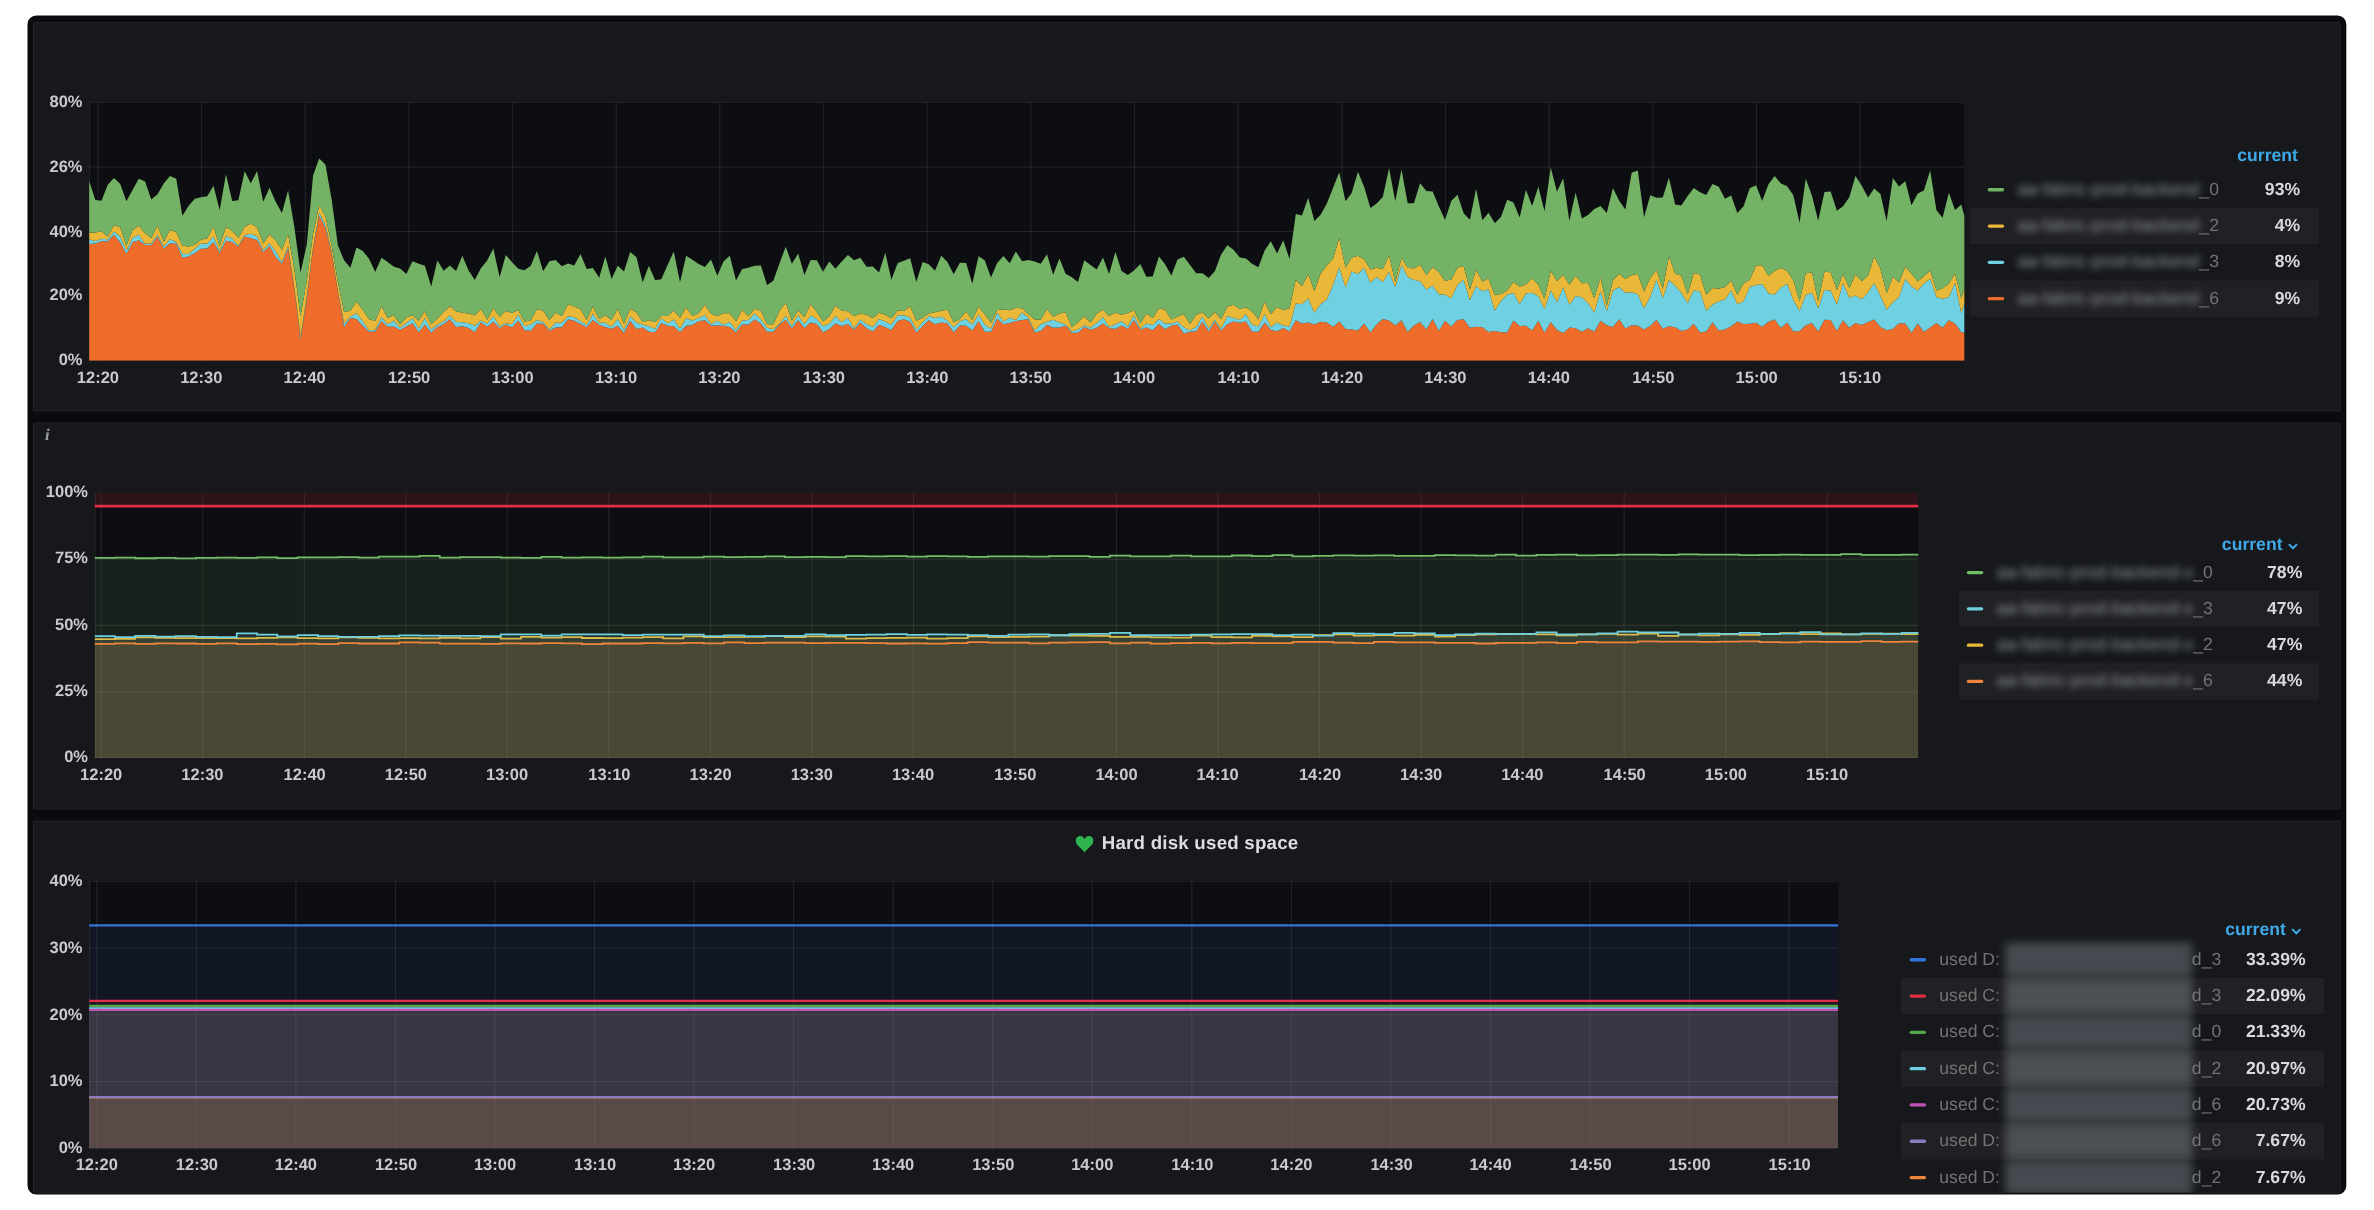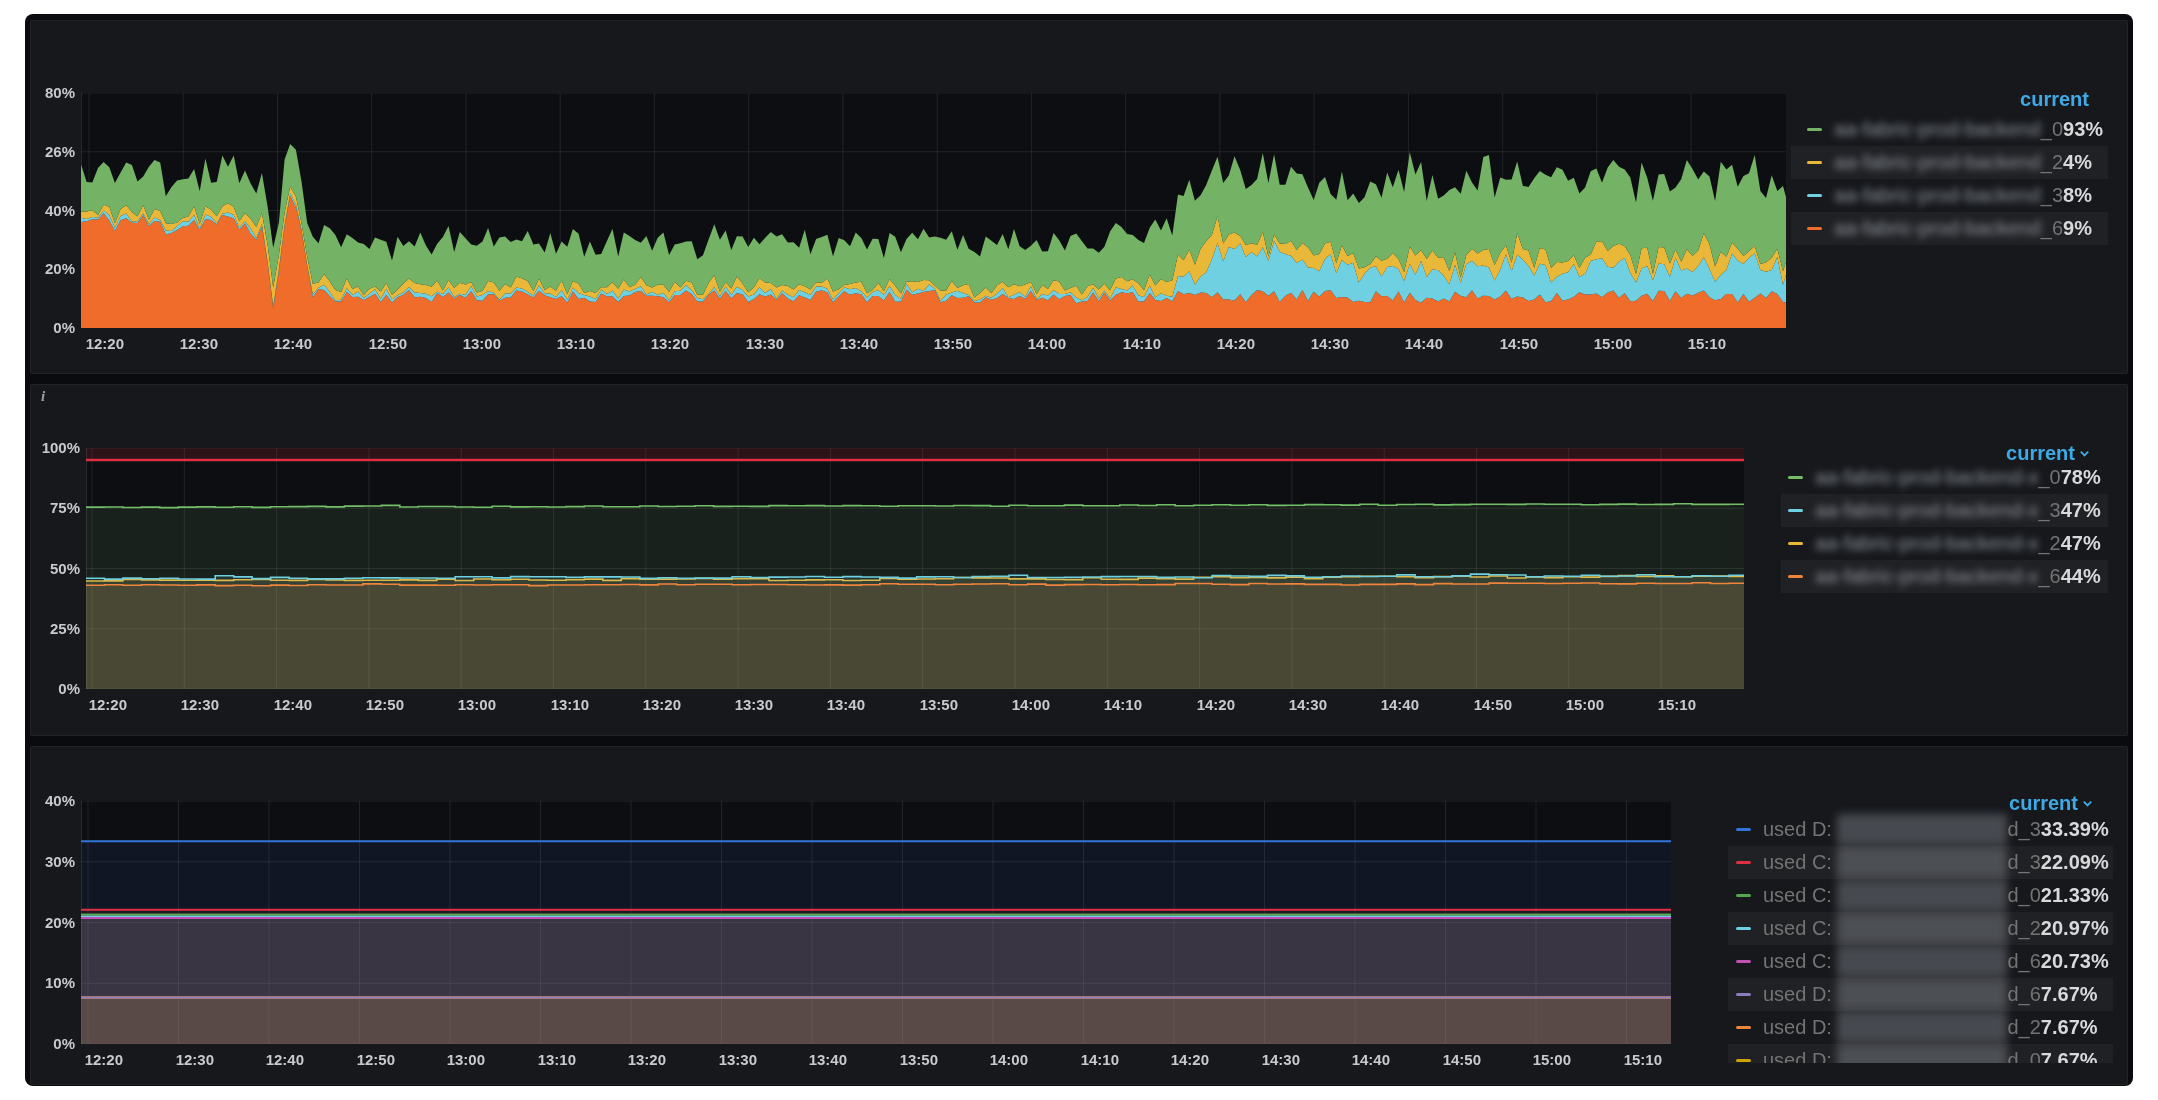--- a/index.html
+++ b/index.html
@@ -7,23 +7,23 @@
   body { font-family:"Liberation Sans", sans-serif; }
   .canvas { position:relative; width:2158px; height:1100px; background:#ffffff; overflow:hidden; }
   .dashboard { position:absolute; left:25px; top:14px; width:2108px; height:1072px; background:#0a0b0e; border-radius:8px; overflow:hidden; }
   .panel { position:absolute; left:5px; width:2098px; background:#16181c; border:1px solid rgba(255,255,255,0.05); border-radius:2px; overflow:hidden; }
   .panel-header { position:absolute; top:6px; left:0; right:0; height:28px; display:flex; align-items:center; justify-content:center; gap:8px; cursor:pointer; z-index:5; }
   .panel-title { font-size:17px; font-weight:bold; color:#DCDDDE; letter-spacing:0.2px; }
   .heart-icon { display:block; }
   .plot { position:absolute; }
   .plot svg { display:block; }
   .axis-label { position:absolute; color:#C9CACC; font-size:15px; font-weight:bold; line-height:18px; }
-  .x-label { width:70px; text-align:right; }
+  .x-label { width:70px; text-align:center; }
   .y-label { width:46px; text-align:right; }
-  .legend { position:absolute; font-size:20px; }
+  .legend { position:absolute; font-size:16px;margin-top:43px; }
   .lhead { display:flex; justify-content:flex-end; align-items:center; height:16px; font-weight:bold; color:#3FA9E6; cursor:pointer; }
   .lrows { }
   .lrow { display:flex; align-items:center; height:33px; }
   .lrow.alt { background:rgba(255,255,255,0.042); }
   .ldash { height:3px; width:15px; border-radius:1.5px; flex:none; margin-right:12px; }
   .lname { display:flex; align-items:center; white-space:nowrap; cursor:pointer; }
   .lblur { filter:blur(3.5px); color:#8E939B; white-space:nowrap; }
   .lblock { display:inline-block; width:170px; height:31px; margin:-2px 0; background:rgba(138,143,150,0.42); filter:blur(4px); border-radius:2px; flex:none; }
   .lpfx, .lsfx { color:#737373; }
   .lval { margin-left:auto; color:#D8D9DA; font-weight:bold; }
@@ -235,20 +235,26 @@
         <div class="axis-label x-label" style="left:1041px; top:311px">14:10</div>
         <div class="axis-label x-label" style="left:1134px; top:311px">14:20</div>
         <div class="axis-label x-label" style="left:1226px; top:311px">14:30</div>
         <div class="axis-label x-label" style="left:1318px; top:311px">14:40</div>
         <div class="axis-label x-label" style="left:1411px; top:311px">14:50</div>
         <div class="axis-label x-label" style="left:1503px; top:311px">15:00</div>
         <div class="axis-label x-label" style="left:1595px; top:311px">15:10</div>
       </section>
 
     <section class="panel" id="panel-2" style="top:732px; height:339px;">
+      <div class="panel-header">
+        <svg class="heart-icon" width="16" height="15" viewBox="0 0 32 29.6">
+          <path d="M23.6,0c-3.4,0-6.3,2.7-7.6,5.6C14.7,2.7,11.8,0,8.4,0C3.8,0,0,3.8,0,8.4c0,9.4,9.5,11.9,16,21.2c6.1-9.3,16-12.1,16-21.2C32,3.8,28.2,0,23.6,0z" fill="#2FB34F"></path>
+        </svg>
+        <span class="panel-title">Hard disk used space</span>
+      </div>
       <div class="plot" id="plot-2" style="left: 50px; top: 54px;">
           <svg width="1590" height="243" viewBox="0 0 1590 243">
             <rect x="0" y="0" width="1590" height="243" fill="#0d0e11"></rect>
             <line x1="0" y1="243.0" x2="1590" y2="243.0" stroke="rgba(255,255,255,0.09)" stroke-width="1"></line>
             <line x1="0" y1="182.3" x2="1590" y2="182.3" stroke="rgba(255,255,255,0.09)" stroke-width="1"></line>
             <line x1="0" y1="121.5" x2="1590" y2="121.5" stroke="rgba(255,255,255,0.09)" stroke-width="1"></line>
             <line x1="0" y1="60.8" x2="1590" y2="60.8" stroke="rgba(255,255,255,0.09)" stroke-width="1"></line>
             <line x1="0" y1="0.0" x2="1590" y2="0.0" stroke="rgba(255,255,255,0.09)" stroke-width="1"></line>
             <line x1="7.0" y1="0" x2="7.0" y2="243" stroke="rgba(255,255,255,0.09)" stroke-width="1"></line>
             <line x1="97.5" y1="0" x2="97.5" y2="243" stroke="rgba(255,255,255,0.09)" stroke-width="1"></line>

